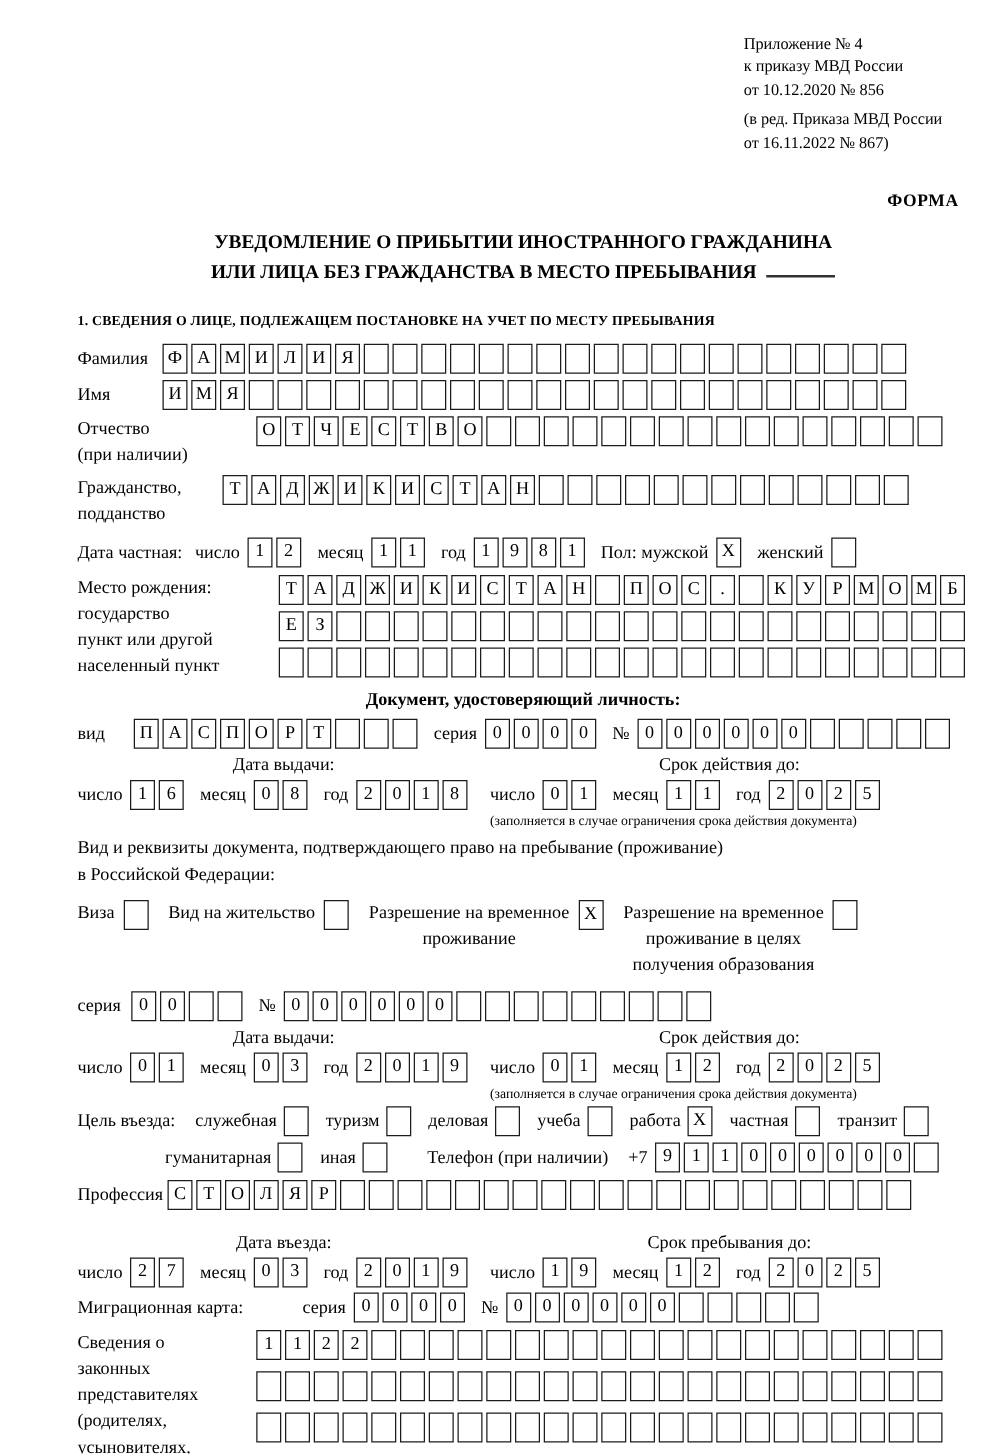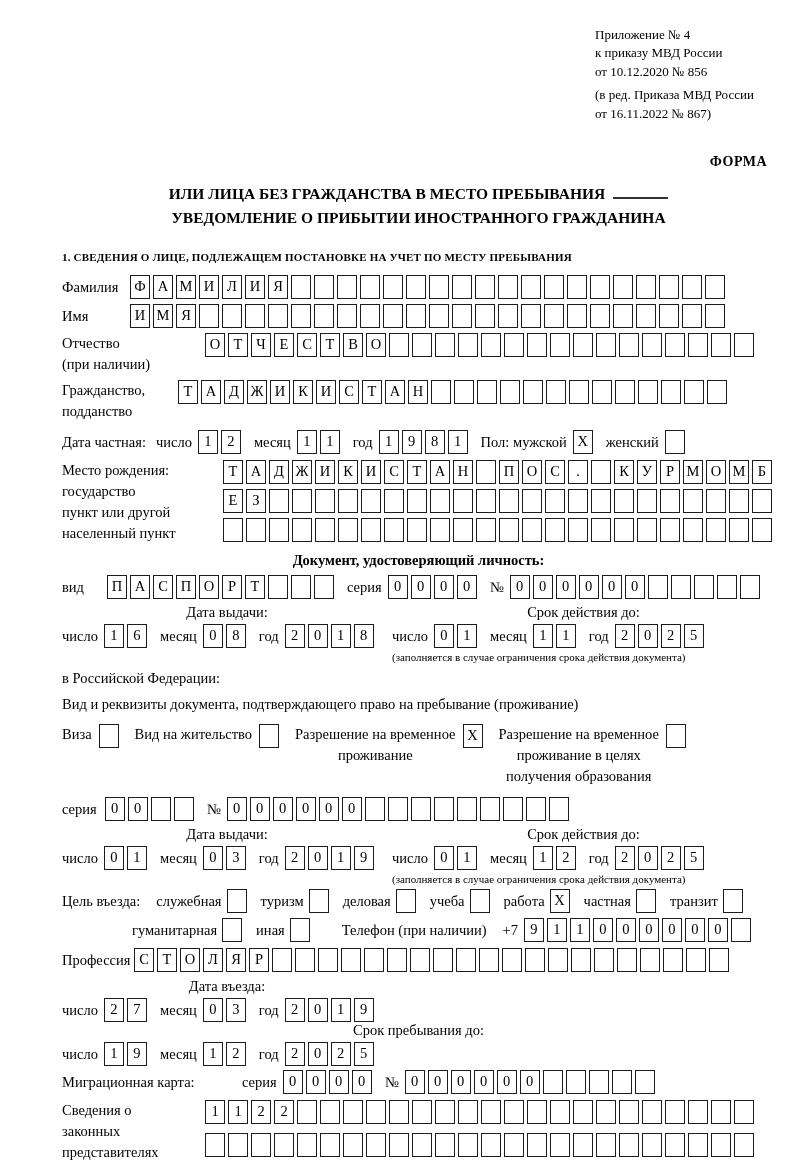--- a/index.html
+++ b/index.html
@@ -60,22 +60,22 @@
     <div>к приказу МВД России</div>
     <div>от 10.12.2020 № 856</div>
     <div class="grp2">
       <div>(в ред. Приказа МВД России</div>
       <div>от 16.11.2022 № 867)</div>
     </div>
   </div>
   <div class="forma">ФОРМА</div>
 
   <div class="title">
+    <div>УВЕДОМЛЕНИЕ О ПРИБЫТИИ ИНОСТРАННОГО ГРАЖДАНИНА</div>
     <div><span>ИЛИ ЛИЦА БЕЗ ГРАЖДАНСТВА В МЕСТО ПРЕБЫВАНИЯ</span><span class="blank-line"></span></div>
-    <div>УВЕДОМЛЕНИЕ О ПРИБЫТИИ ИНОСТРАННОГО ГРАЖДАНИНА</div>
   </div>
 
   <div class="section-h">1. СВЕДЕНИЯ О ЛИЦЕ, ПОДЛЕЖАЩЕМ ПОСТАНОВКЕ НА УЧЕТ ПО МЕСТУ ПРЕБЫВАНИЯ</div>
 
   <div class="form">
 
     <div class="row">
       <span class="lbl w68">Фамилия</span>
       <span class="boxes">
           <span class="cell">Ф</span>
@@ -402,22 +402,22 @@
               <span class="cell">2</span>
               <span class="cell">0</span>
               <span class="cell">2</span>
               <span class="cell">5</span>
             </span>
         </div>
         <div class="date-note">(заполняется в случае ограничения срока действия документа)</div>
       </div>
     </div>
 
+    <div class="plain" style="margin-top:4px;">Вид и реквизиты документа, подтверждающего право на пребывание (проживание)</div>
     <div class="plain">в Российской Федерации:</div>
-    <div class="plain" style="margin-top:4px;">Вид и реквизиты документа, подтверждающего право на пребывание (проживание)</div>
 
     <div class="cbrow">
       <span class="cbi">
         <span class="cbl">Виза</span>
         <span class="boxes">
             <span class="cell"></span>
           </span>
       </span>
       <span class="cbi">
         <span class="cbl">Вид на жительство</span>
@@ -624,21 +624,21 @@
           <span class="cell"></span>
           <span class="cell"></span>
           <span class="cell"></span>
           <span class="cell"></span>
           <span class="cell"></span>
           <span class="cell"></span>
           <span class="cell"></span>
         </span>
     </div>
 
-    <div class="date-cols" style="margin-top:6px;flex-direction:column;">
+    <div class="date-cols" style="margin-top:18px;">
       <div class="date-col-l">
         <div class="date-head">Дата въезда:</div>
         <div class="date-row">
           <span class="mini first">число</span>
           <span class="boxes">
               <span class="cell">2</span>
               <span class="cell">7</span>
             </span>
           <span class="mini">месяц</span>
           <span class="boxes">

